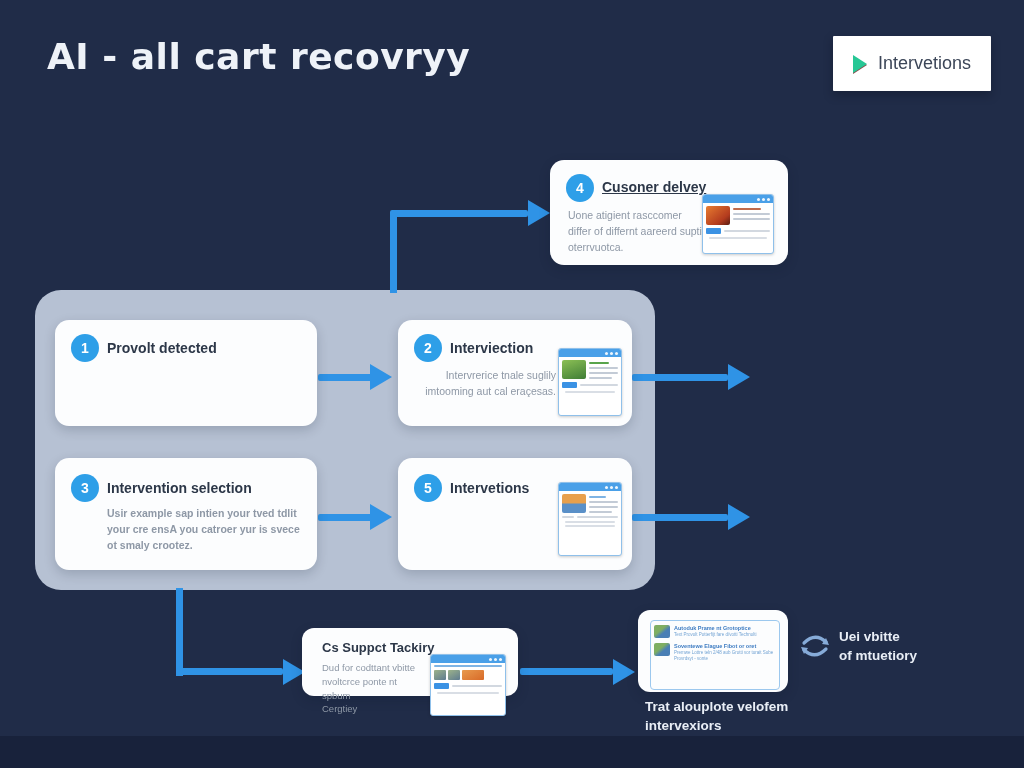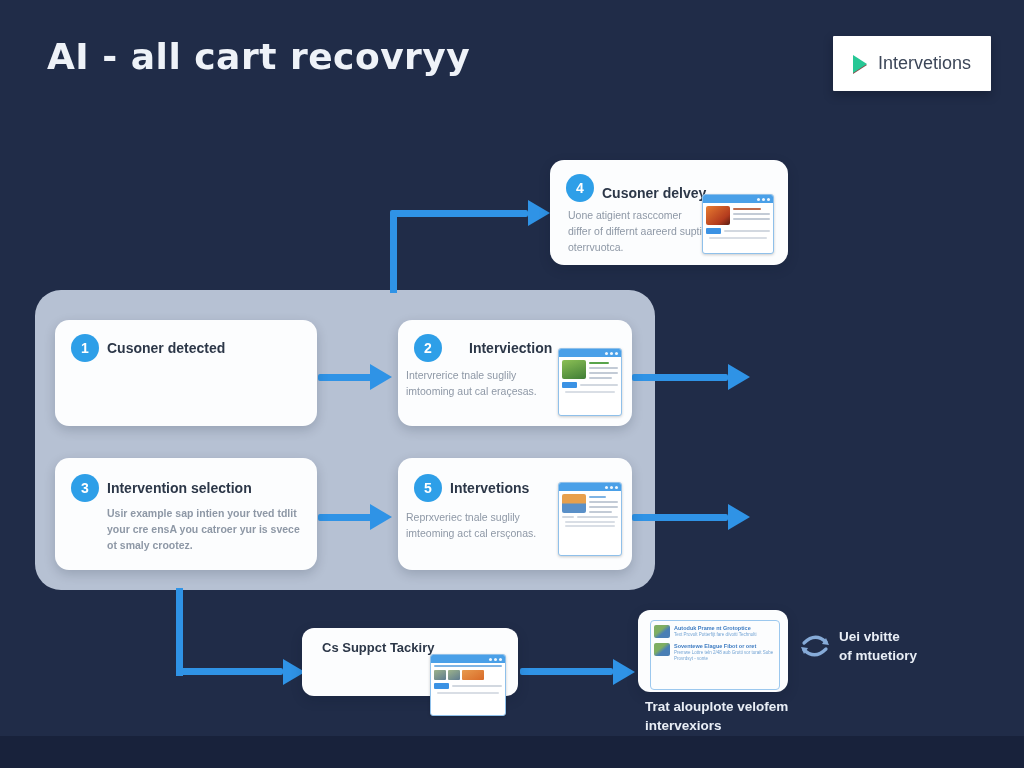--- a/index.html
+++ b/index.html
@@ -37,21 +37,21 @@
     position:absolute;background:#fcfdfe;border-radius:14px;
     box-shadow:0 4px 12px rgba(10,20,40,.18);
   }
   .badge{
     position:absolute;width:28px;height:28px;border-radius:50%;
     background:#2e9fe8;color:#fff;font-weight:700;font-size:14px;
     display:flex;align-items:center;justify-content:center;
   }
   .card-title{position:absolute;font-weight:700;font-size:14px;color:#2c3748;}
   .card-body{position:absolute;font-size:10.5px;color:#8e98a6;line-height:1.5;}
-  .centered{text-align:left;}
+  .centered{text-align:right;}
 
   .card1{left:55px;top:320px;width:262px;height:106px;}
   .card2{left:398px;top:320px;width:234px;height:106px;}
   .card3{left:55px;top:458px;width:262px;height:112px;}
   .card5{left:398px;top:458px;width:234px;height:112px;}
   .card4{left:550px;top:160px;width:238px;height:105px;}
   .cardS{left:302px;top:628px;width:216px;height:68px;border-radius:12px;}
   .cardL{left:638px;top:610px;width:150px;height:82px;border-radius:12px;}
 
   
@@ -141,26 +141,26 @@
   <div class="h-shaft" style="left:176px;top:668px;width:107px;"></div>
   <div class="head-r" style="left:283px;top:659px;"></div>
 </div>
 <div>
   <div class="h-shaft" style="left:520px;top:668px;width:93px;"></div>
   <div class="head-r" style="left:613px;top:659px;"></div>
 </div>
 
 <div class="card card1">
   <div class="badge" style="left:16px;top:14px;">1</div>
-  <div class="card-title" style="left:52px;top:20px;">Cusoner detected</div>
+  <div class="card-title" style="left:52px;top:20px;">Provolt detected</div>
 </div>
 
 <div class="card card2">
   <div class="badge" style="left:16px;top:14px;">2</div>
-  <div class="card-title" style="left:52px;top:20px;margin-left:19px;">Interviection</div>
+  <div class="card-title" style="left:52px;top:20px;">Interviection</div>
   <div class="card-body centered" style="left:8px;top:48px;width:150px;">Intervrerice tnale suglily imtooming aut cal eraçesas.</div>
   <div class="thumb" style="right:10px;top:28px;width:62px;height:66px;">
     <div class="th-bar">
         <i></i>
         <i></i>
         <i></i>
       </div>
     <div class="th-row">
       <div class="th-img img-green"></div>
       <div class="th-lines">
@@ -180,21 +180,20 @@
 
 <div class="card card3">
   <div class="badge" style="left:16px;top:16px;">3</div>
   <div class="card-title" style="left:52px;top:22px;">Intervention selection</div>
   <div class="card-body" style="left:52px;top:48px;width:198px;font-weight:bold;">Usir example sap intien your tved tdlit your cre ensA you catroer yur is svece ot smaly crootez.</div>
 </div>
 
 <div class="card card5">
   <div class="badge" style="left:16px;top:16px;">5</div>
   <div class="card-title" style="left:52px;top:22px;">Intervetions</div>
-  <div class="card-body centered" style="left:8px;top:52px;width:150px;">Reprxveriec tnale suglily imteoming act cal ersçonas.</div>
   <div class="thumb" style="right:10px;top:24px;width:62px;height:72px;">
     <div class="th-bar">
         <i></i>
         <i></i>
         <i></i>
       </div>
     <div class="th-row">
       <div class="th-img img-sunset"></div>
       <div class="th-lines">
           <b class="b"></b>
@@ -207,21 +206,21 @@
         <b style="width:12px;flex:0 0 auto;"></b>
         <b></b>
       </div>
     <span class="th-foot"></span>
       <span class="th-foot"></span>
   </div>
 </div>
 
 <div class="card card4">
   <div class="badge" style="left:16px;top:14px;">4</div>
-  <div class="card-title" style="left:52px;top:25px;">Cusoner delvey</div>
+  <div class="card-title" style="left:52px;top:19px;text-decoration:underline;">Cusoner delvey</div>
   <div class="card-body" style="left:18px;top:48px;width:138px;">Uone atigient rasccomer differ of differnt aareerd suptit oterrvuotca.</div>
   <div class="thumb" style="right:14px;top:34px;width:70px;height:58px;">
     <div class="th-bar">
         <i></i>
         <i></i>
         <i></i>
       </div>
     <div class="th-row">
       <div class="th-img img-orange"></div>
       <div class="th-lines">
@@ -233,20 +232,26 @@
     <div class="th-btnrow">
         <span class="th-btn"></span>
         <b></b>
       </div>
     <span class="th-foot"></span>
   </div>
 </div>
 
 <div class="card cardS">
   <div class="card-title" style="left:20px;top:12px;font-size:13px;">Cs Suppct Tackiry</div>
+  <div class="card-body" style="left:20px;top:33px;width:118px;font-size:9.5px;line-height:1.45;">
+    <span style="display:block">Dud for codttant vbitte</span>
+    <span style="display:block">nvoltcrce ponte nt</span>
+    <span style="display:block">spbum</span>
+    <span style="display:block">Cergtiey</span>
+  </div>
   <div class="thumb" style="right:12px;top:26px;width:74px;height:60px;">
     <div class="th-bar">
         <i></i>
         <i></i>
         <i></i>
       </div>
     <div class="th-btnrow" style="padding-top:2px;">
         <b class="b" style="height:2px;background:#7fb4e4;"></b>
       </div>
     <div class="tile-row">

